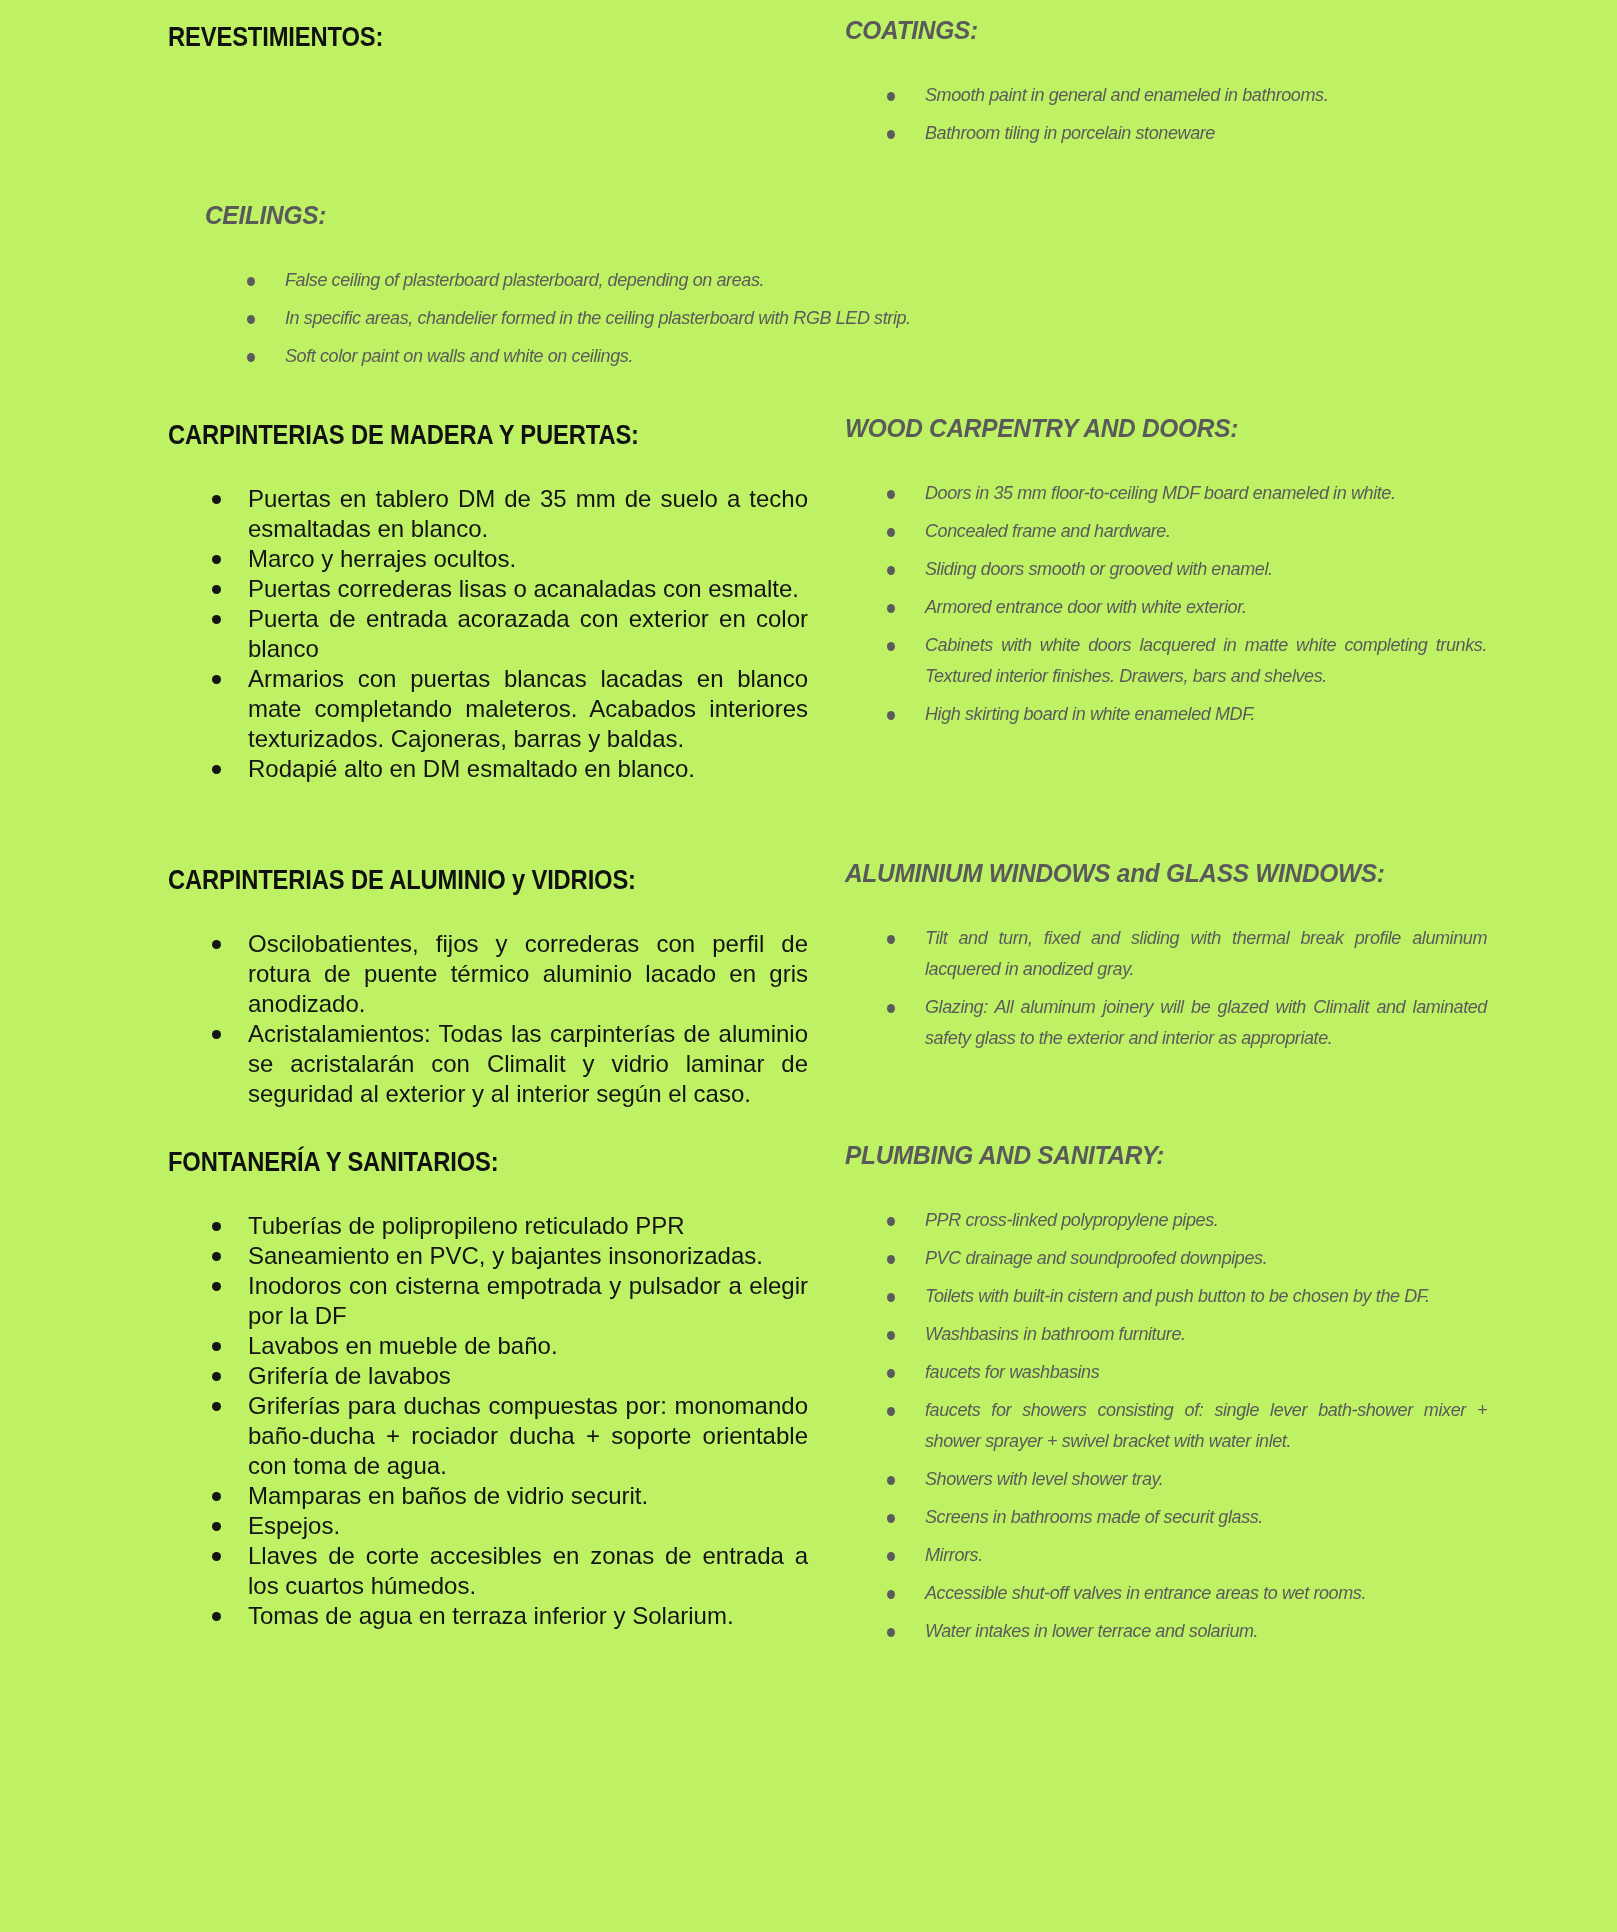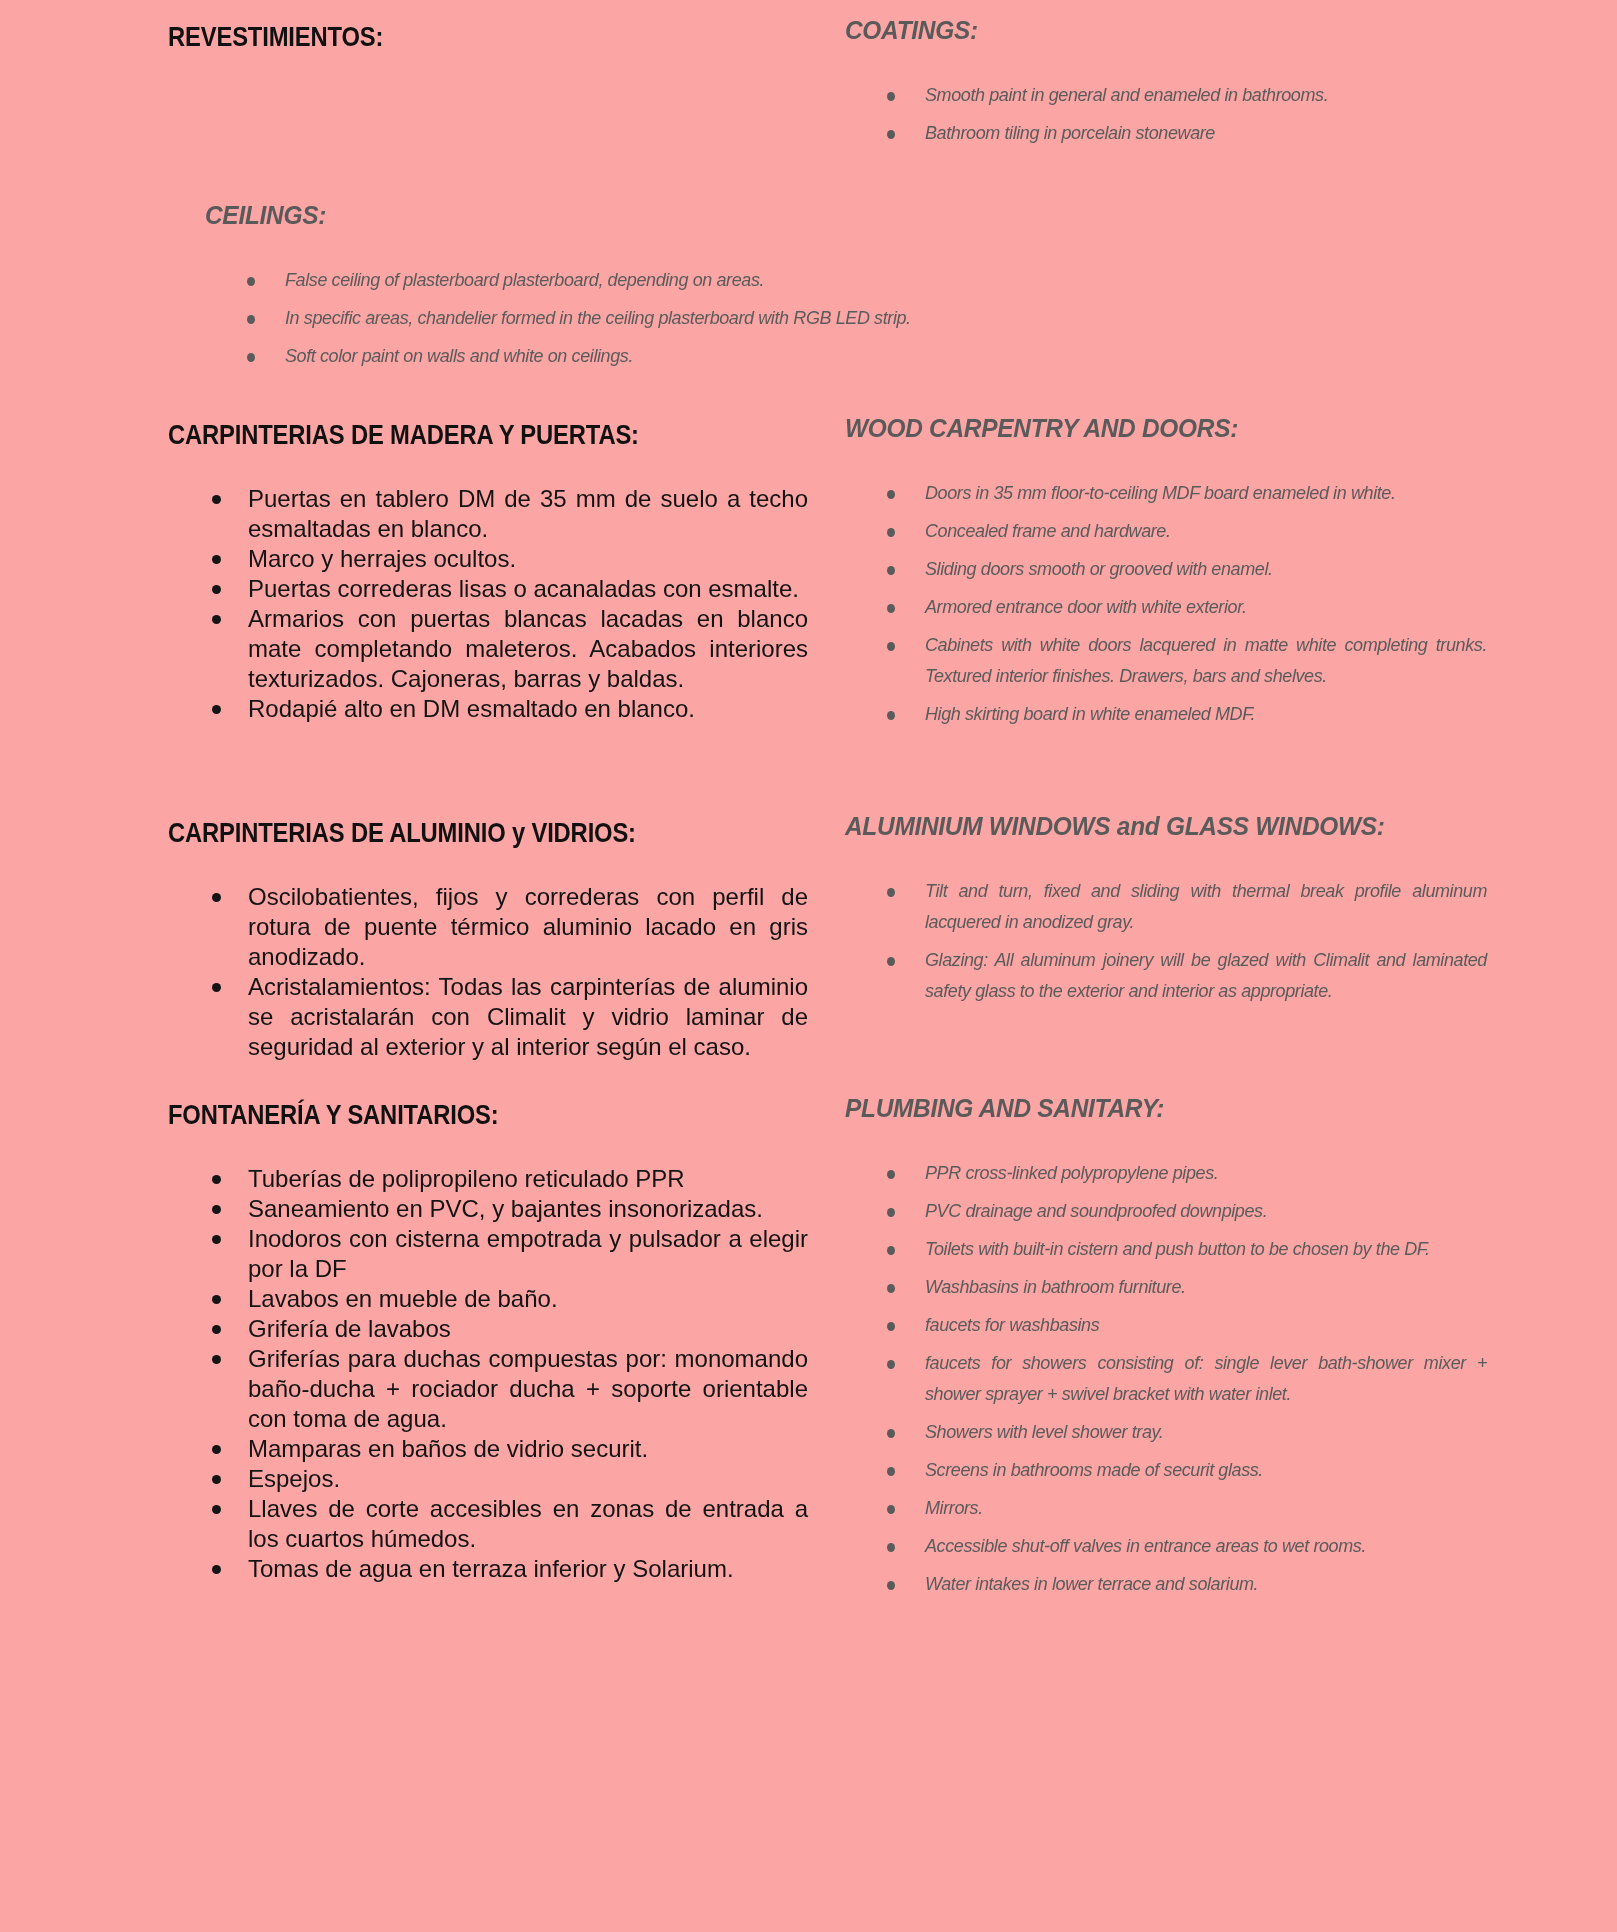--- a/index.html
+++ b/index.html
@@ -6,21 +6,21 @@
   body {
     width: 1617px; height: 1932px;
     overflow: hidden;
     font-family: "Liberation Sans", sans-serif;
     -webkit-font-smoothing: antialiased;
   }
   .page {
     box-sizing: border-box;
     width: 1617px; height: 1932px;
     padding: 22px 130px 10px 168px;
-    background: #fca5a5;
+    background: #bef264;
   }
   .row { display: flex; align-items: flex-start; }
   .rows > .row:nth-child(1) { margin-bottom: 51px; }
   .rows > .row:nth-child(2) { margin-bottom: 41px; }
   .rows > .row:nth-child(3) { margin-bottom: 81px; }
   .rows > .row:nth-child(4) { margin-bottom: 38px; }
   .col { box-sizing: border-box; }
   .col-es { width: 640px; flex: 0 0 640px; }
   .col-en { flex: 1 1 auto; margin-left: 37px; margin-top: -8px; }
 
@@ -99,20 +99,21 @@
     </div>
   </section>
 
   <section class="row">
     <div class="col col-es">
       <h2 class="h-es">CARPINTERIAS DE MADERA Y PUERTAS:</h2>
       <ul class="list list-es">
             <li>Puertas en tablero DM de 35 mm de suelo a techo esmaltadas en blanco.</li>
             <li>Marco y herrajes ocultos.</li>
             <li>Puertas correderas lisas o acanaladas con esmalte.</li>
+            <li>Puerta de entrada acorazada con exterior en color blanco</li>
             <li>Armarios con puertas blancas lacadas en blanco mate completando maleteros. Acabados interiores texturizados. Cajoneras, barras y baldas.</li>
             <li>Rodapié alto en DM esmaltado en blanco.</li>
           </ul>
     </div>
     <div class="col col-en">
       <h2 class="h-en">WOOD CARPENTRY AND DOORS:</h2>
       <ul class="list list-en">
             <li>Doors in 35 mm floor-to-ceiling MDF board enameled in white.</li>
             <li>Concealed frame and hardware.</li>
             <li>Sliding doors smooth or grooved with enamel.</li>

